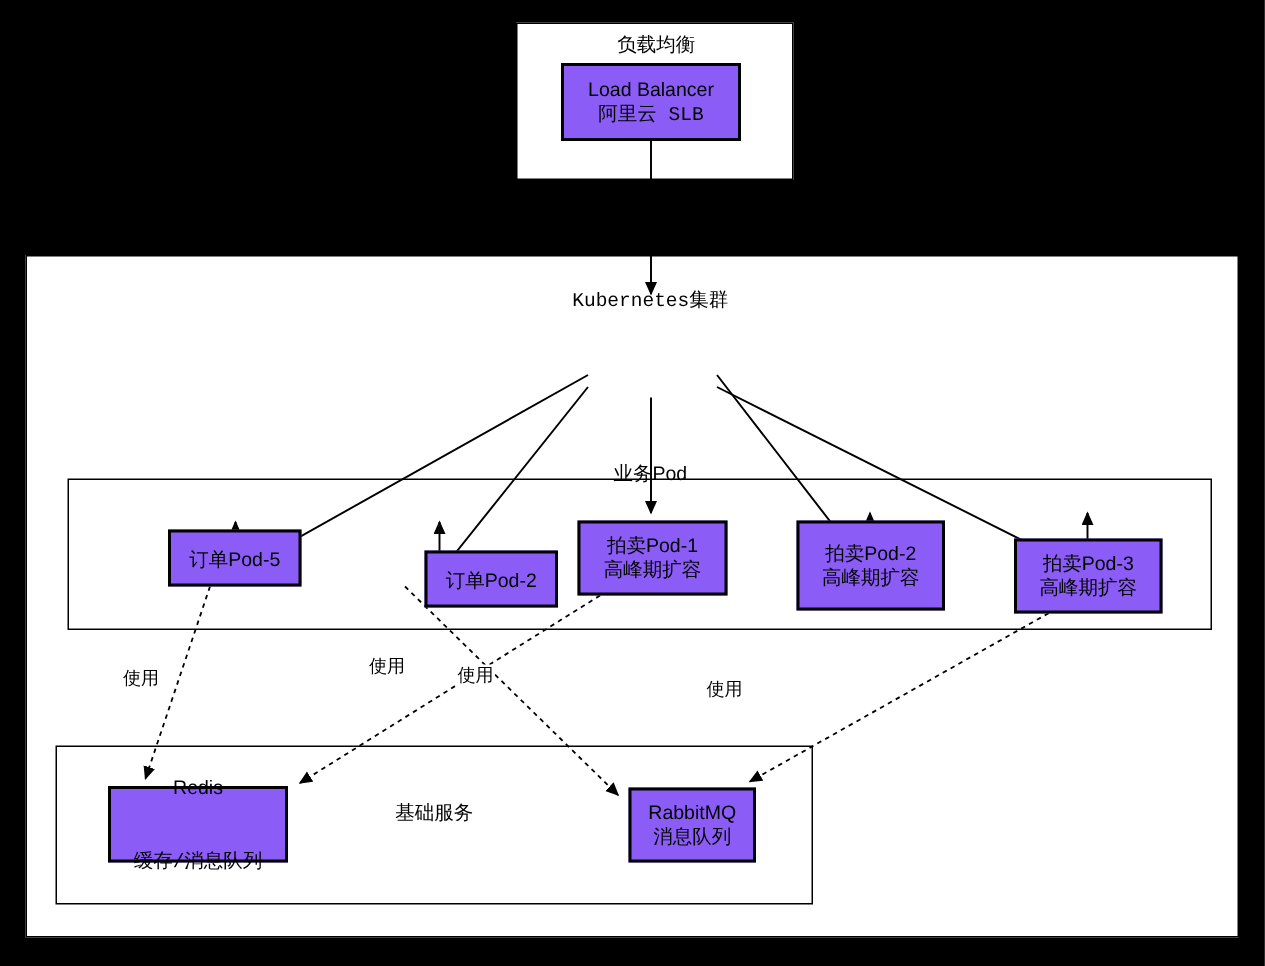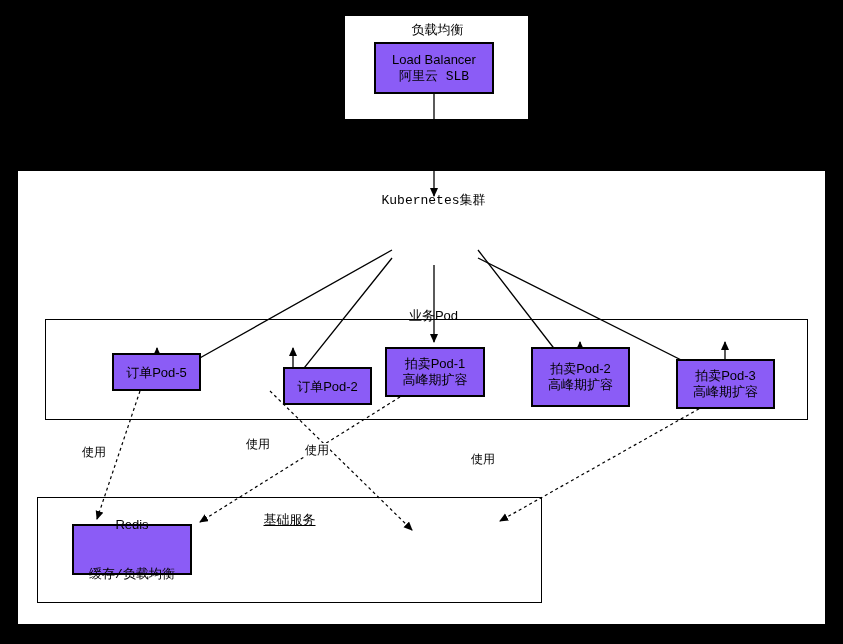--- a/index.html
+++ b/index.html
@@ -101,21 +101,21 @@
         <path d="M 140,391 L 97,519"></path>
         <path d="M 270,391 L 412,530"></path>
         <path d="M 400,397 L 200,522"></path>
         <path d="M 720,397 L 500,521"></path>
       </g>
   </svg>
 
   <div class="group-label" id="cl0" style="left: 390px; top: 22px; width: 95px;">负载均衡</div>
   <div class="group-label" id="cl1" style="left: 371px; top: 193px; width: 125px; font-family: Liberation Mono, monospace;">Kubernetes集群</div>
   <div class="group-label" id="cl2" style="left: 396px; top: 308px; width: 75px;">业务Pod</div>
-  <div class="group-label" id="cl3" style="left: 252px; top: 512px; width: 75px; text-decoration: underline;">基础服务</div>
+  <div class="group-label" id="cl3" style="left: 252px; top: 534px; width: 75px;">基础服务</div>
 
   <div class="node-box" id="n0" style="left: 374px; top: 42px; width: 120px; height: 52px;">
     <span>Load Balancer</span>
     <span class="line2">阿里云 SLB</span>
   </div>
 
 
   <div class="node-box" id="n2" style="left: 112px; top: 353px; width: 89px; height: 38px;">
     <span>订单Pod-5</span>
   </div>
@@ -134,22 +134,26 @@
     <span class="line2">高峰期扩容</span>
   </div>
 
   <div class="node-box" id="n6" style="left: 676px; top: 359px; width: 99px; height: 50px;">
     <span>拍卖Pod-3</span>
     <span class="line2">高峰期扩容</span>
   </div>
 
   <div class="node-box" id="n7" style="left: 72px; top: 524px; width: 120px; height: 51px; gap: 33px;">
     <span>Redis</span>
-    <span class="line2">缓存/负载均衡</span>
+    <span class="line2">缓存/消息队列</span>
   </div>
 
+  <div class="node-box" id="n8" style="left: 419px; top: 525px; width: 85px; height: 50px;">
+    <span>RabbitMQ</span>
+    <span class="line2">消息队列</span>
+  </div>
 
   <div class="edge-label" id="el0" style="left: 81px; top: 445px;">使用</div>
   <div class="edge-label" id="el1" style="left: 245px; top: 437px;">使用</div>
   <div class="edge-label" id="el2" style="left: 304px; top: 443px;">使用</div>
   <div class="edge-label" id="el3" style="left: 470px; top: 452px;">使用</div>
 
 </div>
 
 </body></html>

